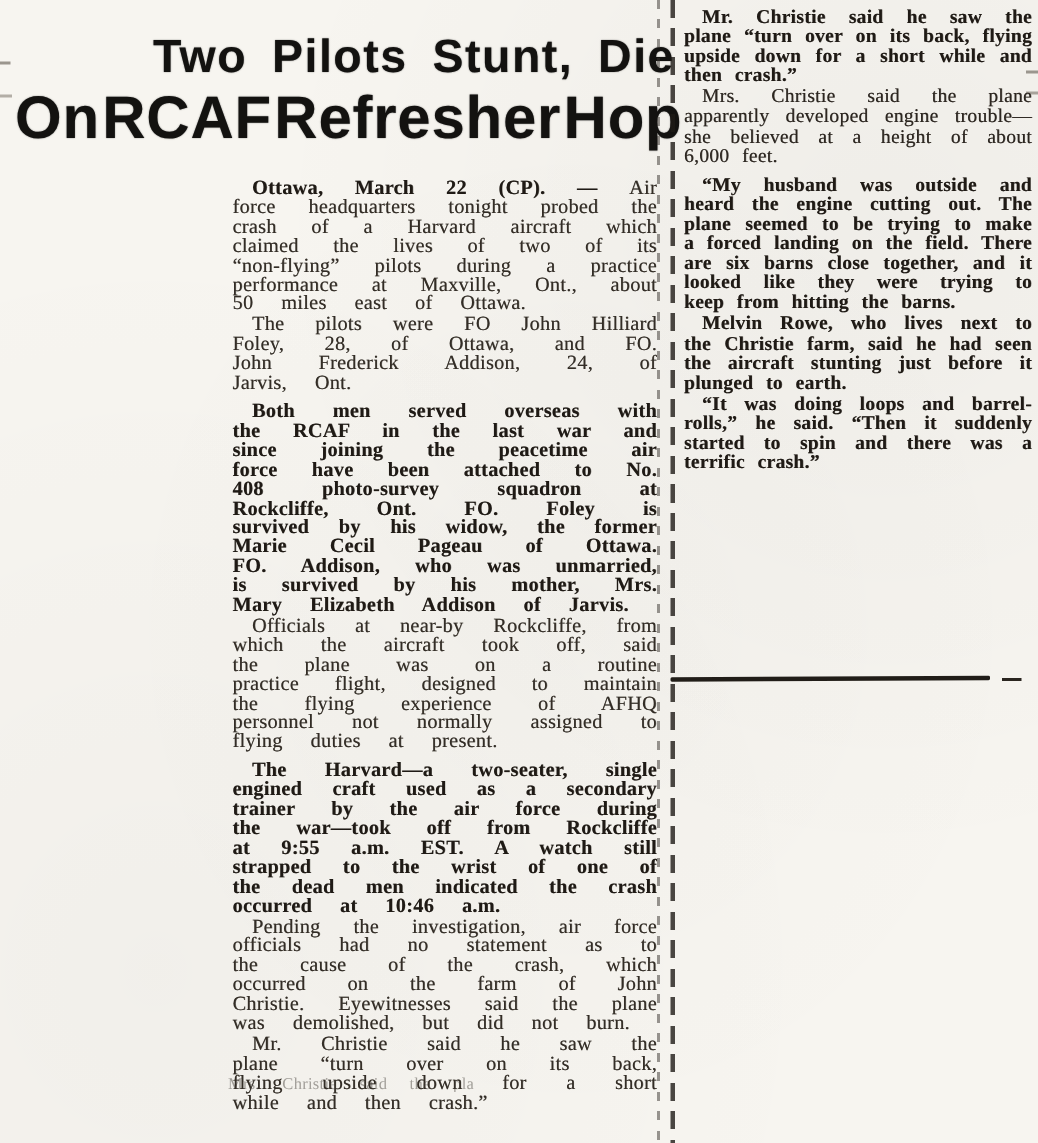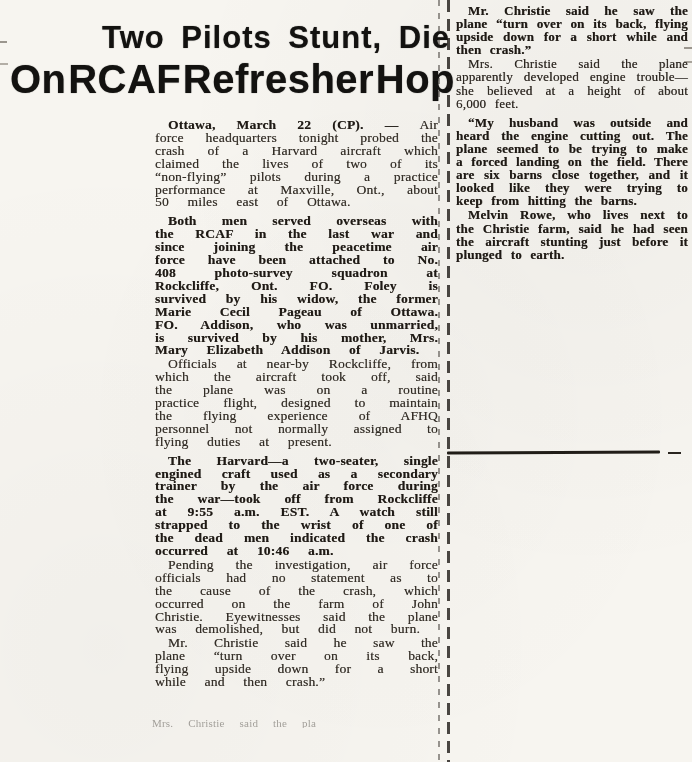--- a/index.html
+++ b/index.html
@@ -96,35 +96,37 @@
     <div class="hl2">On RCAF Refresher Hop</div>
   </div>
 
   <div class="tick tick-l1"></div>
   <div class="tick tick-l2"></div>
   <div class="tick tick-r1"></div>
   <div class="tick tick-r2"></div>
 
   <div class="col-left">
       <p class=""><span class="lead">Ottawa, March 22 (CP). — </span>Air force headquarters tonight probed the crash of a Harvard aircraft which claimed the lives of two of its “non-flying” pilots during a practice performance at Maxville, Ont., about 50 miles east of Ottawa.</p>
+      <p class="">The pilots were FO John Hilliard Foley, 28, of Ottawa, and FO. John Frederick Addison, 24, of Jarvis, Ont.</p>
       <p class="bold gap">Both men served overseas with the RCAF in the last war and since joining the peacetime air force have been attached to No. 408 photo-survey squadron at Rockcliffe, Ont. FO. Foley is survived by his widow, the former Marie Cecil Pageau of Ottawa. FO. Addison, who was unmarried, is survived by his mother, Mrs. Mary Elizabeth Addison of Jarvis.</p>
       <p class="">Officials at near-by Rockcliffe, from which the aircraft took off, said the plane was on a routine practice flight, designed to maintain the flying experience of AFHQ personnel not normally assigned to flying duties at present.</p>
       <p class="bold gap">The Harvard—a two-seater, single engined craft used as a secondary trainer by the air force during the war—took off from Rockcliffe at 9:55 a.m. EST. A watch still strapped to the wrist of one of the dead men indicated the crash occurred at 10:46 a.m.</p>
       <p class="">Pending the investigation, air force officials had no statement as to the cause of the crash, which occurred on the farm of John Christie. Eyewitnesses said the plane was demolished, but did not burn.</p>
       <p class="">Mr. Christie said he saw the plane “turn over on its back, flying upside down for a short while and then crash.”</p>
     </div>
 
   <div class="ghost-line">Mrs. Christie said the pla</div>
 
   <div class="divider divider-light"></div>
   <div class="divider divider-dark"></div>
 
   <div class="col-right">
       <p class="bold">Mr. Christie said he saw the plane “turn over on its back, flying upside down for a short while and then crash.”</p>
       <p class="">Mrs. Christie said the plane apparently developed engine trouble—she believed at a height of about 6,000 feet.</p>
       <p class="bold gap">“My husband was outside and heard the engine cutting out. The plane seemed to be trying to make a forced landing on the field. There are six barns close together, and it looked like they were trying to keep from hitting the barns.</p>
       <p class="bold">Melvin Rowe, who lives next to the Christie farm, said he had seen the aircraft stunting just before it plunged to earth.</p>
+      <p class="bold">“It was doing loops and barrel-rolls,” he said. “Then it suddenly started to spin and there was a terrific crash.”</p>
     </div>
 
   <div class="end-rule"></div>
   <div class="end-rule-dash"></div>
 
 </div>
 
 </body></html>

